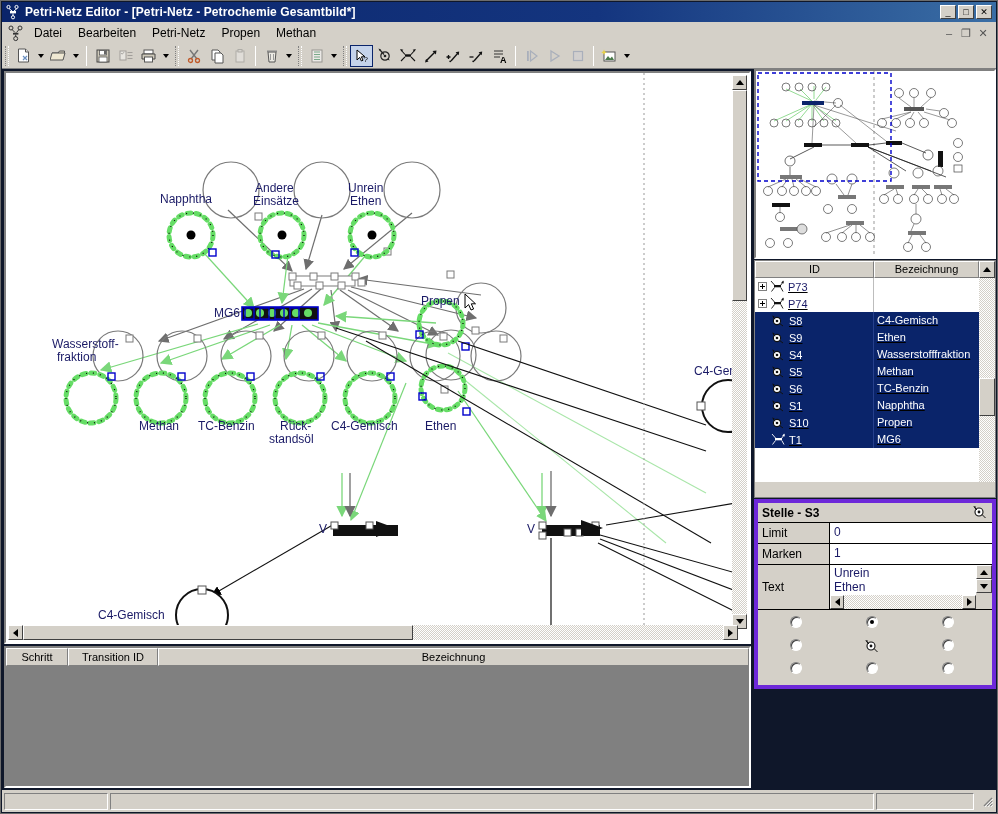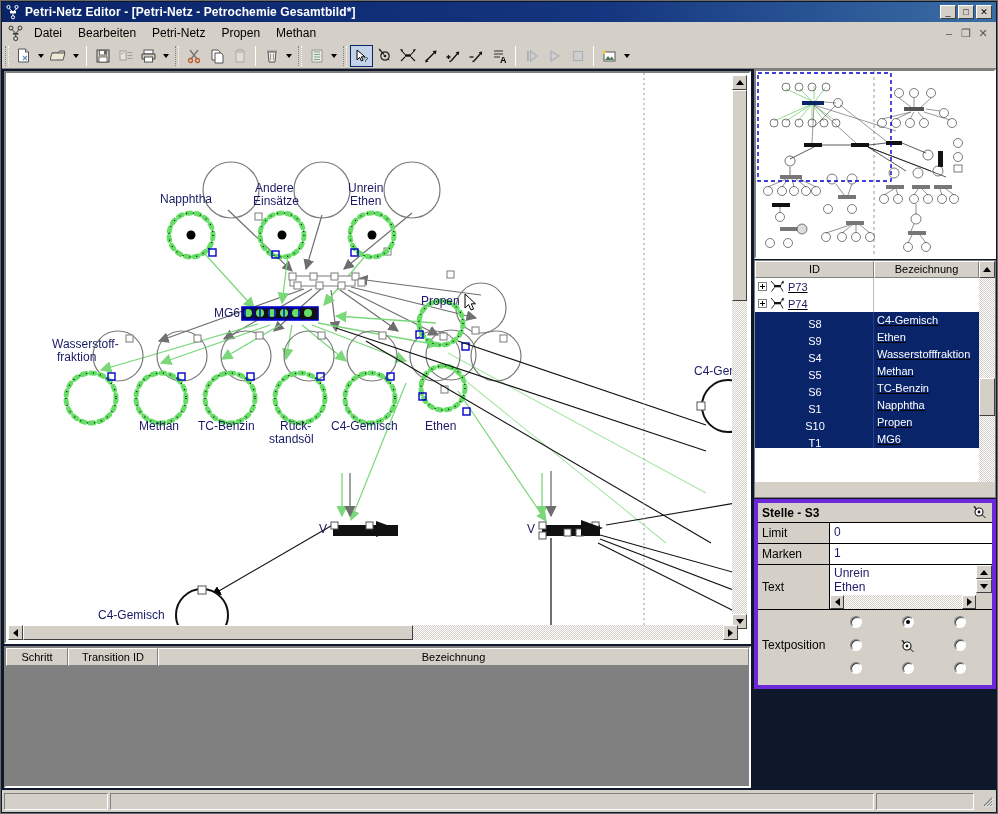--- a/index.html
+++ b/index.html
@@ -189,21 +189,21 @@
   }
   .ot-rows { position: relative; height: 204px; background: #fff; overflow: hidden; text-decoration: underline; }
   .ot-row { display: flex; height: 17px; align-items: stretch; font-size: 11px; }
   .ot-row.sel { background: #0a246a; color: #fff; }
   .ot-row.plain { background: #fff; color: #1a1a66; }
   .ot-c1 {
     width: 119px; display: flex; align-items: center; gap: 3px;
     padding-left: 2px; border-right: 1px solid #bdbdbd; overflow: hidden;
     white-space: nowrap;
   }
-  .ot-row.sel .ot-c1 { border-right-color: #26408c; flex-direction: column; }
+  .ot-row.sel .ot-c1 { border-right-color: #26408c; }
   .ot-c2 { flex: 1; padding-left: 3px; line-height: 17px; overflow: hidden; white-space: nowrap; }
   .exp-box {
     width: 9px; height: 9px; border: 1px solid #808080; background: #fff;
     position: relative; flex: 0 0 auto; margin-left: 1px; cursor: default;
   }
   .exp-box::before { content:''; position:absolute; left:1px; right:1px; top:3px; height:1px; background:#000; }
   .exp-box::after  { content:''; position:absolute; top:1px; bottom:1px; left:3px; width:1px; background:#000; }
   .ot-vscroll { position: absolute; right: 0; top: 0; width: 16px; height: 221px; background: #d4d0c8; }
 
   
@@ -1159,21 +1159,20 @@
             </div>
           <div class="sb-track" style="left:14px; top:0; right:14px; height:14px"></div>
           <div class="sb-btn" style="right:0; top:0; width:14px; height:14px">
               <i class="tri tri-r"></i>
             </div>
         </div>
       </div>
     </div>
 
     <div class="radio-area">
-      <div class="radio-label">Textposition</div>
       <div class="radio-grid">
         <span class="radio"></span>
         <span class="radio on"></span>
         <span class="radio"></span>
         <span class="radio"></span>
         <span style="position:relative; width:20px; height:16px">
           <svg width="20" height="16" viewBox="0 0 20 16">
             <circle cx="9" cy="9" r="4" fill="#fff" stroke="#111" stroke-width="1.1"></circle>
             <circle cx="9" cy="9" r="1.4" fill="#111"></circle>
             <path d="M4.5 4.5 L7 7 M12 11.5 L15.5 15" stroke="#111" stroke-width="1"></path>

